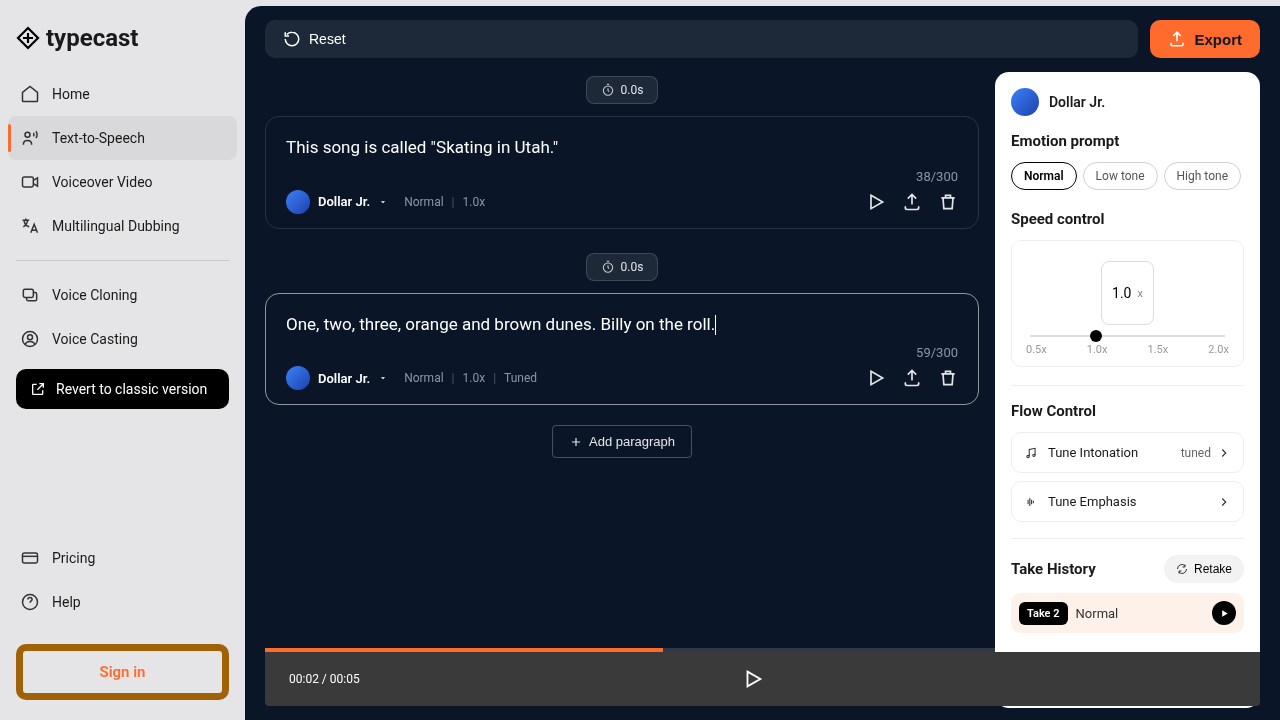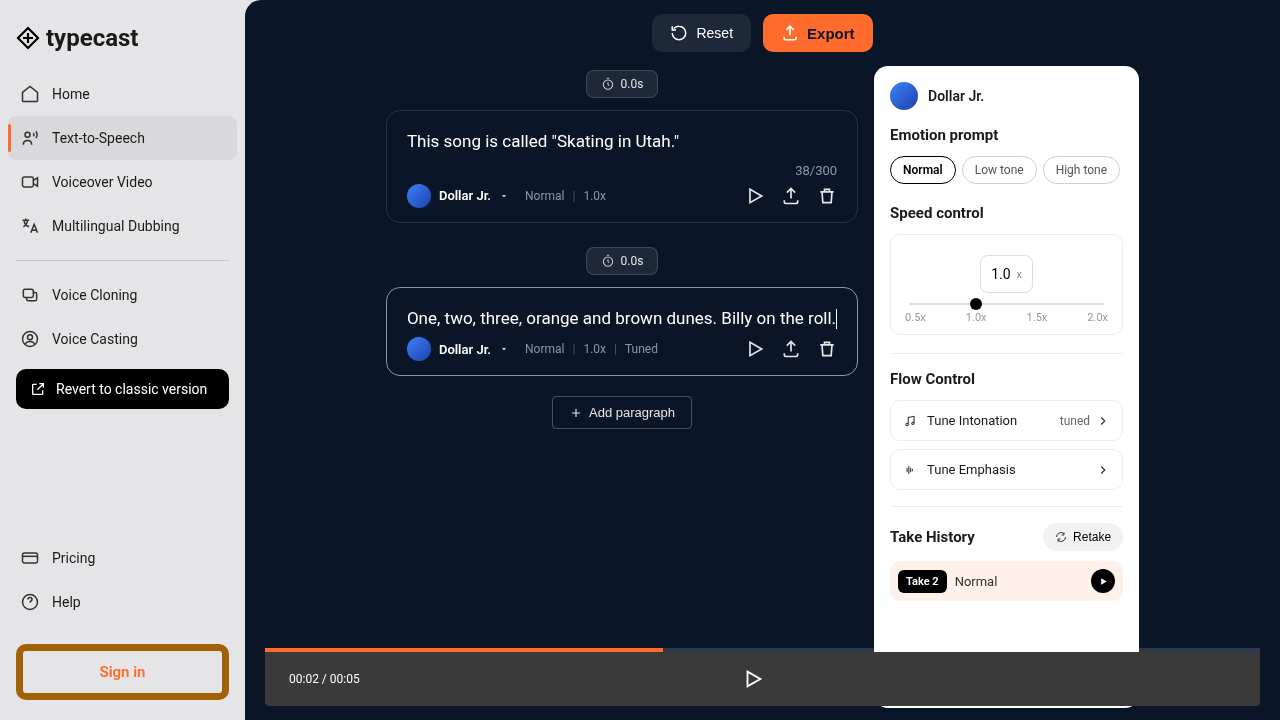--- a/index.html
+++ b/index.html
@@ -10,21 +10,21 @@
 .nav-list { display: flex; flex-direction: column; padding: 0 8px; }
 .nav-item { display: flex; align-items: center; gap: 12px; padding: 12px 12px; font-size: 14px; color: #1a1a1a; cursor: pointer; border-radius: 8px; }
 .nav-item.active { background: #d9d9db; position: relative; }
 .nav-item.active::before { content: ''; position: absolute; left: 0; top: 8px; bottom: 8px; width: 3px; background: #ff6b2c; border-radius: 2px; }
 .nav-icon { width: 20px; height: 20px; flex-shrink: 0; }
 .divider { height: 1px; background: #c8c8ca; margin: 12px 16px; }
 .revert-btn { margin: 8px 16px; background: #000; color: #fff; padding: 12px 14px; border-radius: 10px; font-size: 14px; display: flex; align-items: center; gap: 10px; cursor: pointer; }
 .bottom-nav { margin-top: auto; padding: 0 8px 12px; }
 .signin-btn { margin: 8px 16px 20px; border: 7px solid #a16207; color: #ff6b2c; background: transparent; padding: 12px; border-radius: 10px; font-size: 15px; font-weight: 600; text-align: center; cursor: pointer; }
 
-.main { flex: 1; background: #0a1628; border-radius: 16px 0 0 0; margin-top: 0; position: relative; overflow: hidden; display: flex; flex-direction: column; align-items: center; }
+.main { flex: 1; background: #0a1628; border-radius: 16px 0 0 0; margin-top: 6px; position: relative; overflow: hidden; display: flex; flex-direction: column; }
 .topbar { display: flex; align-items: center; justify-content: space-between; padding: 14px 20px; }
 .reset-btn { background: rgba(255,255,255,0.08); color: #fff; padding: 10px 18px; border-radius: 10px; font-size: 14px; display: flex; align-items: center; gap: 8px; cursor: pointer; border: none; flex: 1; margin-right: 12px; }
 .export-btn { background: #ff6b2c; color: #0f172a; padding: 10px 18px; border-radius: 10px; font-size: 15px; font-weight: 600; display: flex; align-items: center; gap: 8px; cursor: pointer; border: none; }
 
 .content-row { display: flex; flex: 1; overflow: hidden; padding: 0 20px 12px 20px; gap: 16px; }
 .editor-col { flex: 1; display: flex; flex-direction: column; align-items: center; overflow-y: auto; }
 .time-chip { background: rgba(255,255,255,0.08); border: 1px solid rgba(255,255,255,0.15); color: #e5e5e7; padding: 6px 14px; border-radius: 8px; font-size: 12px; display: flex; align-items: center; gap: 6px; margin: 4px 0 12px; }
 .paragraph { width: 100%; border: 1px solid rgba(255,255,255,0.12); border-radius: 14px; padding: 18px 20px 14px; margin-bottom: 20px; }
 .paragraph.active { border: 1.5px solid rgba(255,255,255,0.55); }
 .para-text { color: #fff; font-size: 17px; line-height: 1.5; }
@@ -43,21 +43,21 @@
 .rightpanel { width: 265px; background: #fff; border-radius: 14px; padding: 16px 16px; overflow-y: auto; }
 .rp-header { display: flex; align-items: center; gap: 10px; margin-bottom: 16px; }
 .rp-avatar { width: 28px; height: 28px; border-radius: 50%; background: linear-gradient(135deg,#3b82f6,#1e40af); }
 .rp-name { font-size: 14px; font-weight: 600; color: #1a1a1a; }
 .rp-section-title { font-size: 15px; font-weight: 700; color: #1a1a1a; margin-bottom: 12px; }
 .emotion-pills { display: flex; gap: 6px; margin-bottom: 20px; }
 .emotion-pill { border: 1px solid #d0d0d0; background: #fff; color: #555; padding: 6px 12px; border-radius: 18px; font-size: 12px; cursor: pointer; }
 .emotion-pill.active { border: 1.5px solid #000; color: #000; font-weight: 600; }
 .speed-box { border: 1px solid #eee; border-radius: 10px; padding: 20px 14px 10px; margin-bottom: 18px; }
 .speed-val { display: flex; justify-content: center; margin-bottom: 10px; }
-.speed-badge { border: 1px solid #ddd; border-radius: 8px; padding: 10px 10px; font-size: 14px; display: flex; gap: 6px; align-items: center; }
+.speed-badge { border: 1px solid #ddd; border-radius: 8px; padding: 23px 10px; font-size: 14px; display: flex; gap: 6px; align-items: center; }
 .speed-x { font-size: 11px; color: #888; }
 .slider-track { position: relative; height: 2px; background: #ddd; margin: 10px 4px 6px; }
 .slider-thumb { position: absolute; top: -5px; width: 12px; height: 12px; background: #000; border-radius: 50%; }
 .slider-labels { display: flex; justify-content: space-between; font-size: 11px; color: #999; }
 .rp-divider { height: 1px; background: #eee; margin: 16px 0; }
 .flow-item { display: flex; align-items: center; justify-content: space-between; border: 1px solid #eee; border-radius: 10px; padding: 12px 12px; margin-bottom: 8px; cursor: pointer; }
 .flow-left { display: flex; align-items: center; gap: 10px; font-size: 13px; color: #1a1a1a; }
 .flow-right { display: flex; align-items: center; gap: 6px; font-size: 12px; color: #666; }
 .take-header { display: flex; align-items: center; justify-content: space-between; margin-bottom: 10px; }
 .retake-btn { background: #f2f2f2; border: none; padding: 7px 12px; border-radius: 16px; font-size: 12px; display: flex; align-items: center; gap: 6px; cursor: pointer; }
@@ -232,20 +232,21 @@
       <div class="time-chip">
         <svg width="14" height="14" viewBox="0 0 24 24" fill="none" stroke="#ccc" stroke-width="1.8">
             <circle cx="12" cy="13" r="8"></circle>
             <path d="M12 9v4l2 2 M10 2h4"></path>
           </svg>
         <span>0.0s</span>
       </div>
 
       <div class="paragraph active">
         <div class="para-text"><span>One, two, three, orange and brown dunes. Billy on the roll.</span><span class="cursor-bar"></span></div>
+        <div class="para-count">59/300</div>
         <div class="para-footer">
           <div class="voice-chip">
             <div class="avatar"></div>
             <span class="voice-name">Dollar Jr.</span>
             <svg width="10" height="10" viewBox="0 0 24 24" fill="#fff">
                 <path d="M7 10l5 5 5-5z"></path>
               </svg>
             <div class="voice-meta">
               <span>Normal</span>
               <span class="sep">|</span>

